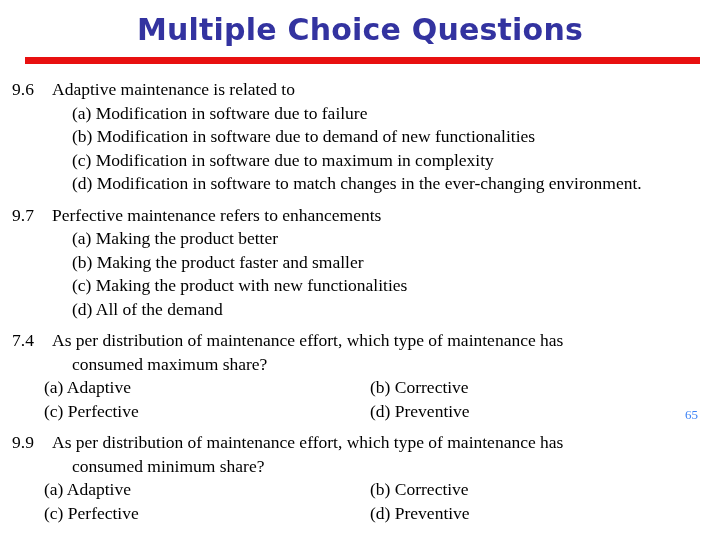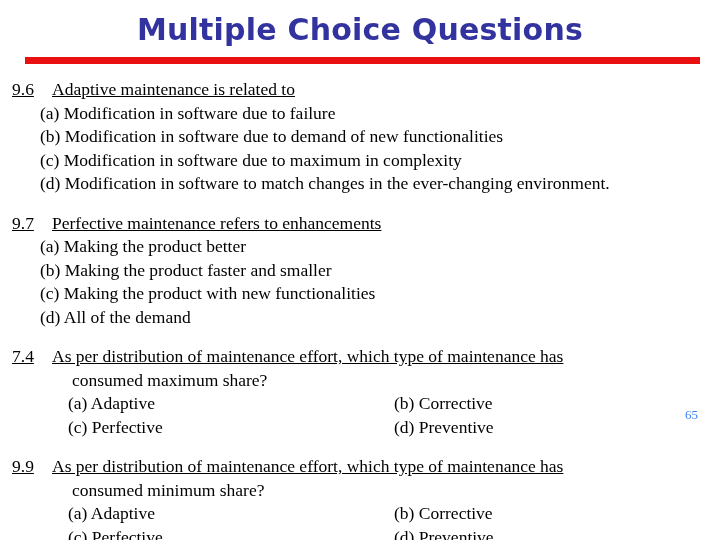--- a/index.html
+++ b/index.html
@@ -53,53 +53,52 @@
     left: 0;
     top: 78px;
     width: 720px;
   }
 
   .qblock {
     margin: 0 0 0 0;
     padding: 0;
   }
   .qblock + .qblock {
-    margin-top: 16px;
+    margin-top: 8px;
   }
 
   .qline {
     display: flex;
     align-items: flex-start;
     font-size: 17.5px;
     line-height: 23.5px;
     color: #000000;
     padding-left: 12px;
-    text-decoration: underline;
   }
   .qnum {
     width: 40px;
     flex: 0 0 40px;
     white-space: nowrap;
   }
   .qtext {
     flex: 1 1 auto;
     padding-right: 44px;
   }
 
   .opt {
     font-size: 17.5px;
     line-height: 23.5px;
     color: #000000;
-    padding-left: 40px;
+    padding-left: 72px;
     white-space: nowrap;
   }
 
   
   .opt-grid {
-    padding-left: 68px;
+    padding-left: 44px;
   }
   .opt-row {
     display: flex;
     font-size: 17.5px;
     line-height: 23.5px;
     color: #000000;
   }
   .opt-col {
     flex: 0 0 326px;
     white-space: nowrap;

